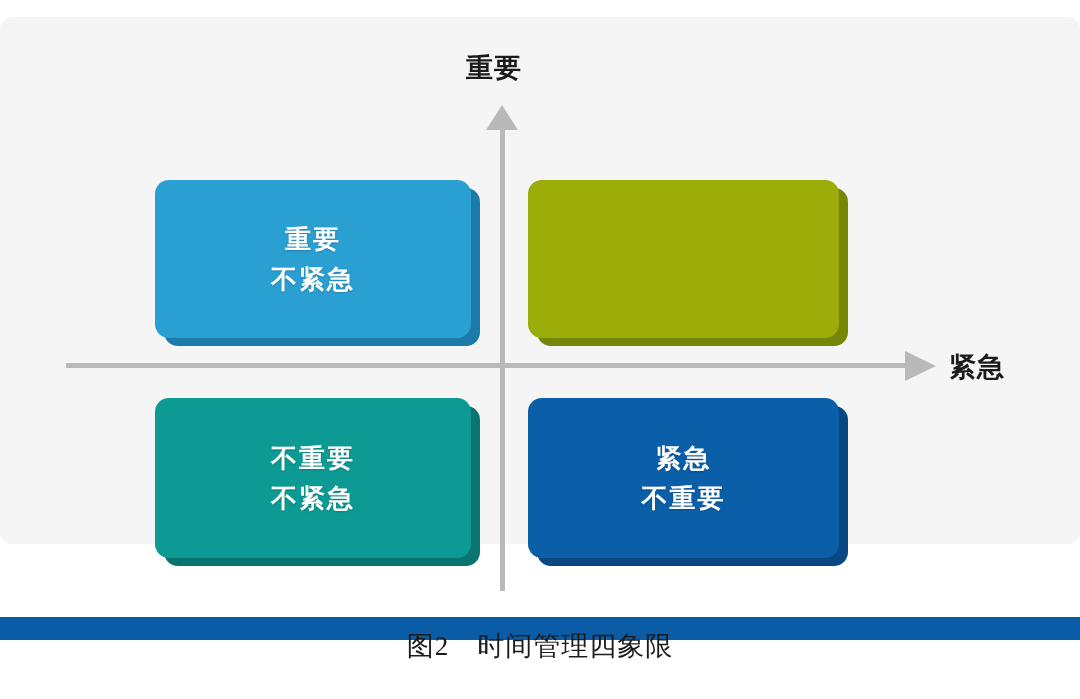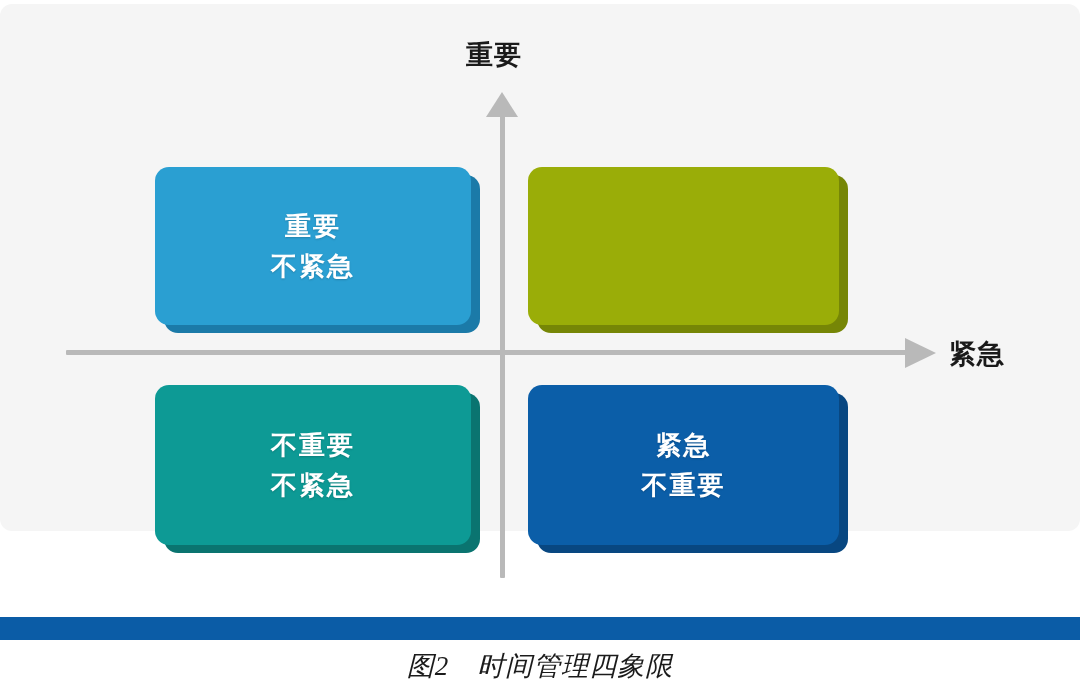--- a/index.html
+++ b/index.html
@@ -16,21 +16,21 @@
   #page {
     position: relative;
     width: 1080px;
     height: 699px;
     background: #ffffff;
   }
   
   .canvas {
     position: absolute;
     left: 0;
-    top: 4px;
+    top: 17px;
     width: 1080px;
     height: 527px;
     background: #f5f5f5;
     border-radius: 12px;
   }
   
   .axis-v-line {
     position: absolute;
     left: 500px;
     top: 106px;
@@ -137,29 +137,28 @@
     position: absolute;
     left: 0;
     top: 617px;
     width: 1080px;
     height: 23px;
     background: #0b5ca6;
   }
   .caption {
     position: absolute;
     left: 0;
-    top: 648px;
+    top: 628px;
     width: 1080px;
     text-align: center;
     font-size: 27px;
     color: #1b1b1b;
     font-family: "Liberation Serif", "DejaVu Serif", serif;
     letter-spacing: 1px;
     white-space: pre;
-    font-style: italic;
   }
 </style>
 </head>
 <body>
 
 <div id="page">
 
   <div class="canvas" style="background: rgb(245, 245, 245);">
 
     <div class="axis-v-line" style="background: rgb(185, 185, 185);"></div>

